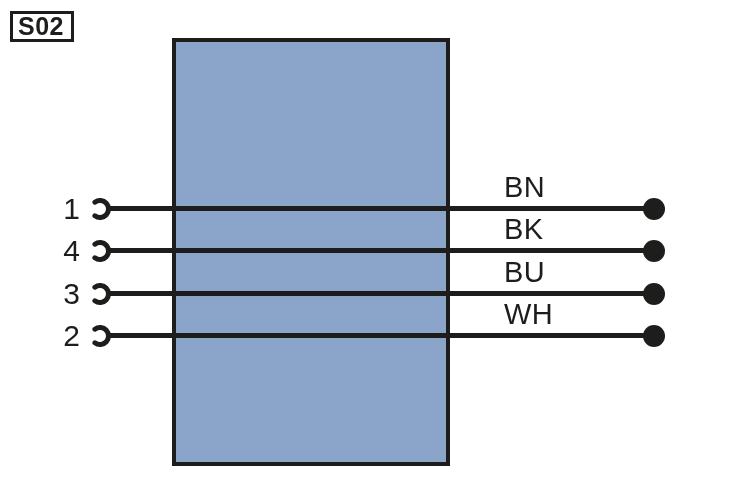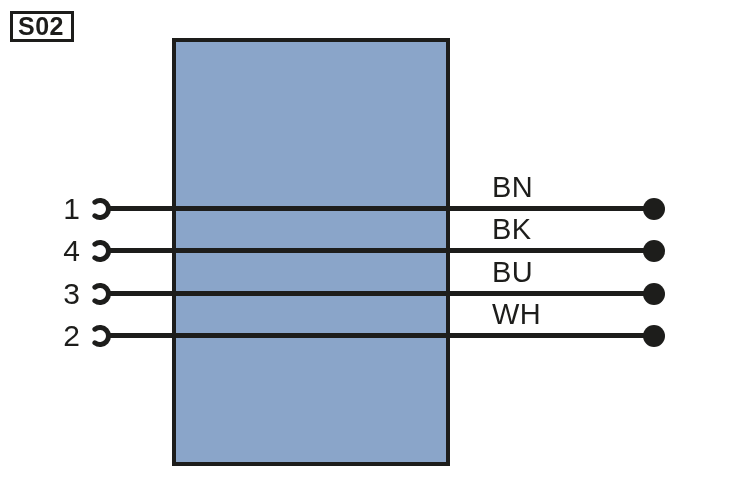--- a/index.html
+++ b/index.html
@@ -64,21 +64,21 @@
     font-size: 30px;
     line-height: 30px;
     font-weight: 500;
   }
   .socket {
     left: 86px;
     width: 28px;
     height: 28px;
   }
   .color-label {
-    left: 492px;
+    left: 504px;
     font-size: 29px;
     line-height: 30px;
     font-weight: 500;
     letter-spacing: 0.5px;
     text-align: center;
   }
   .terminal-dot {
     left: 643px;
     width: 22px;
     height: 22px;

